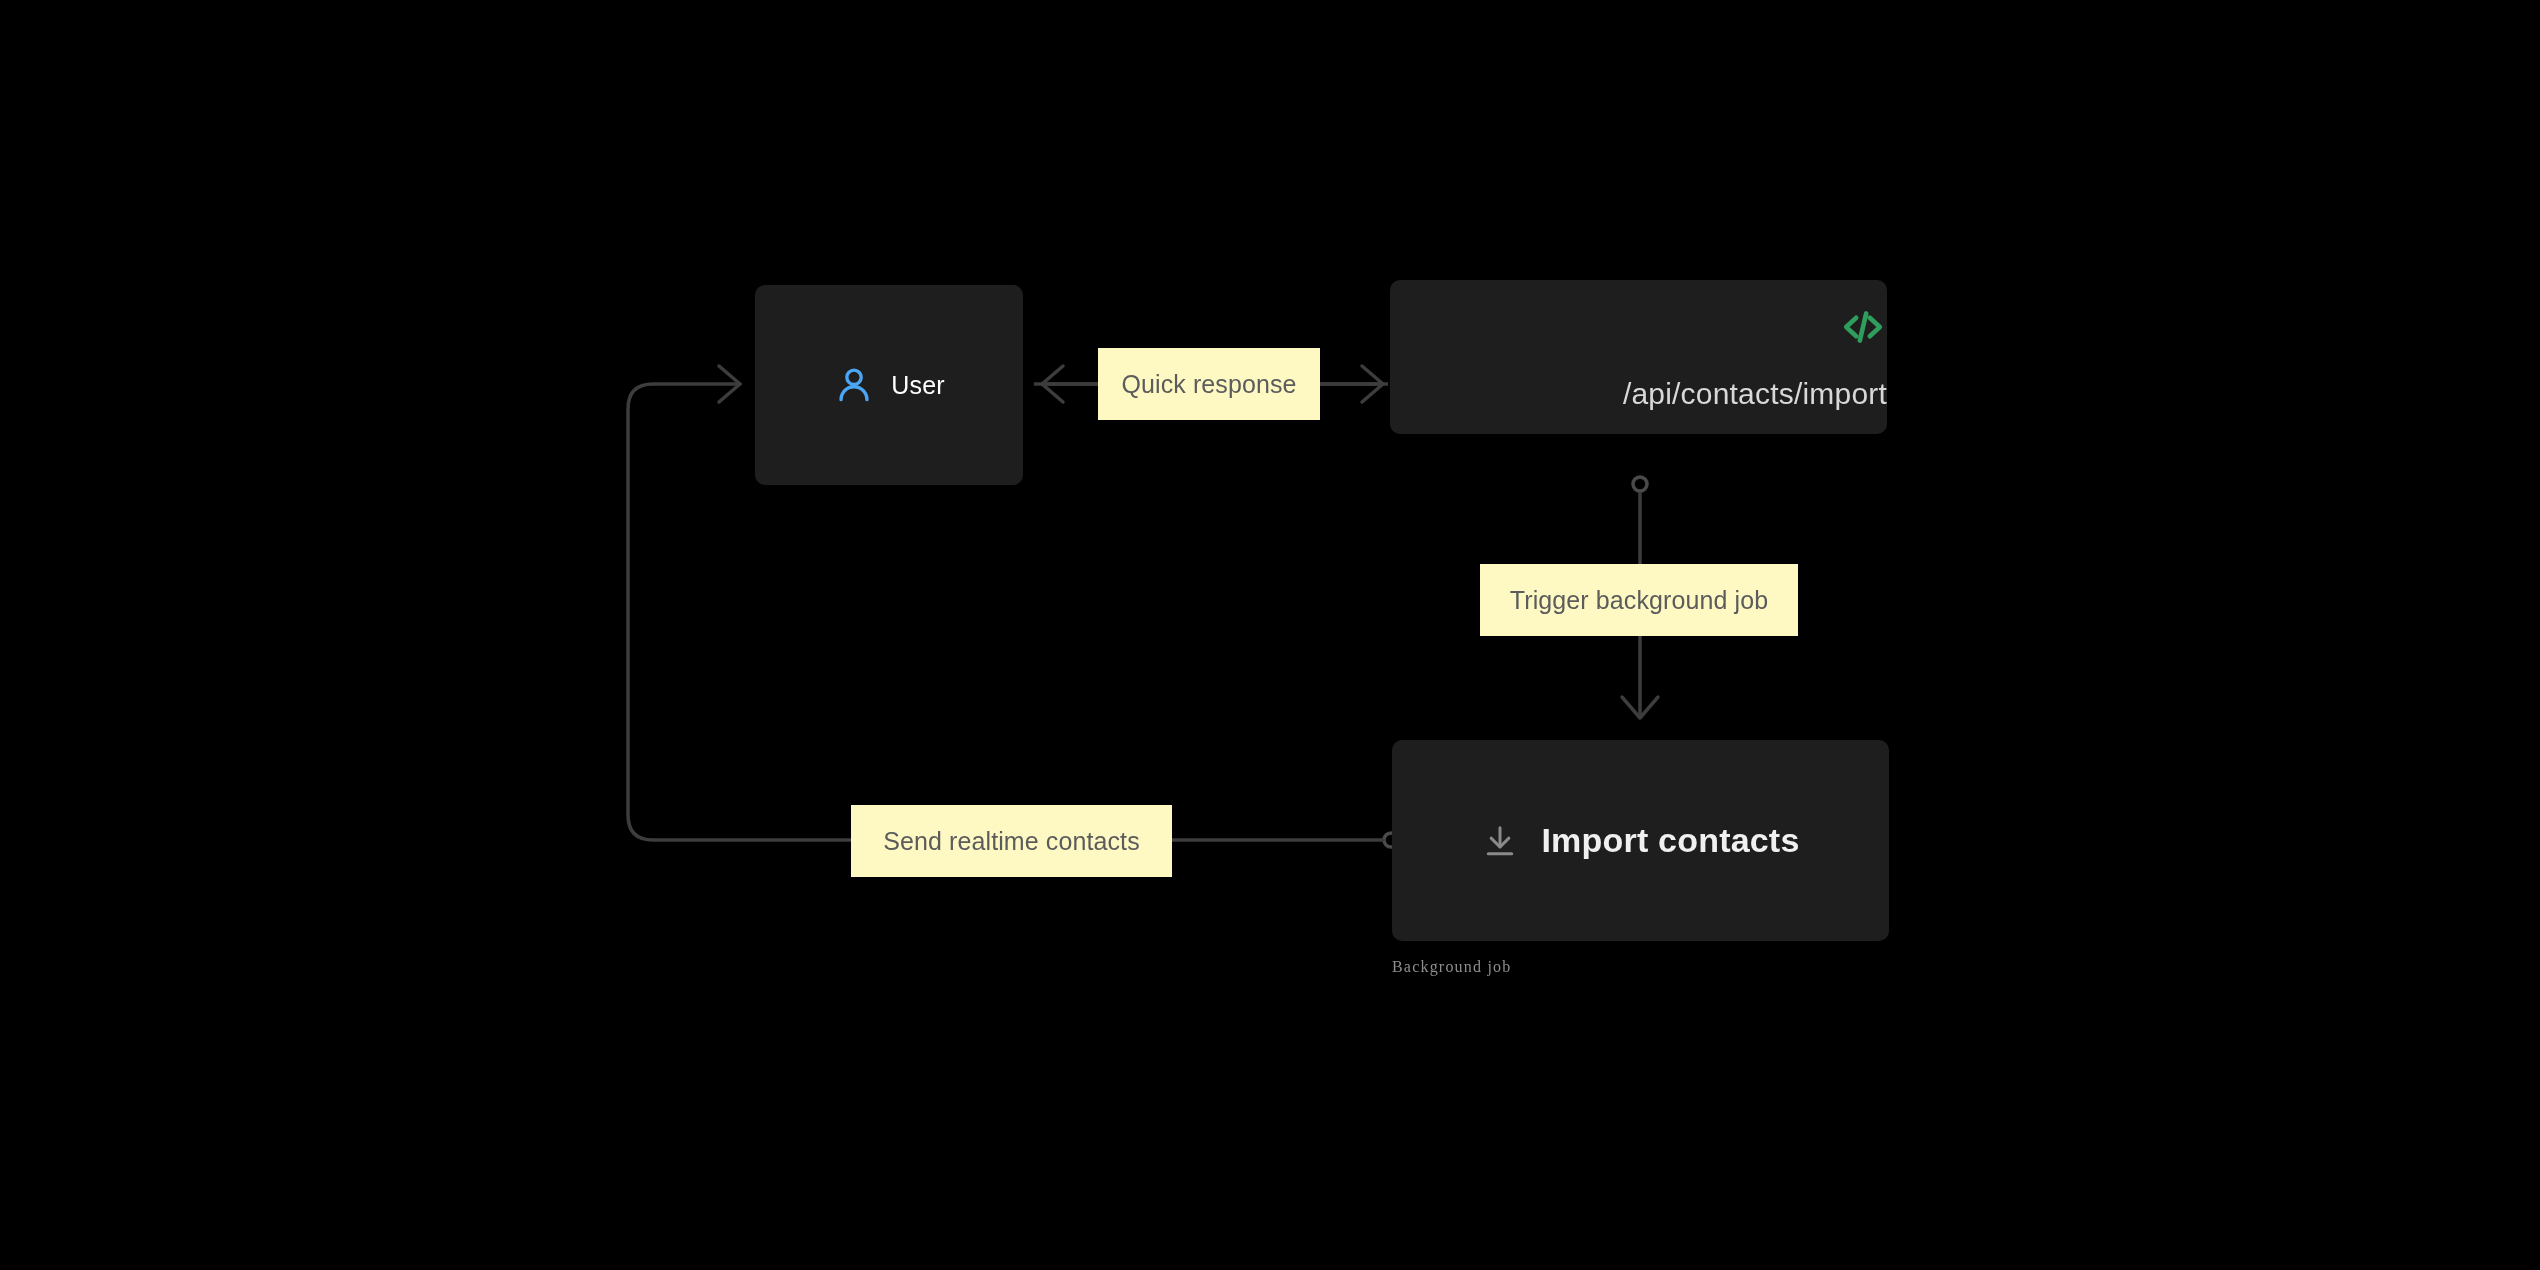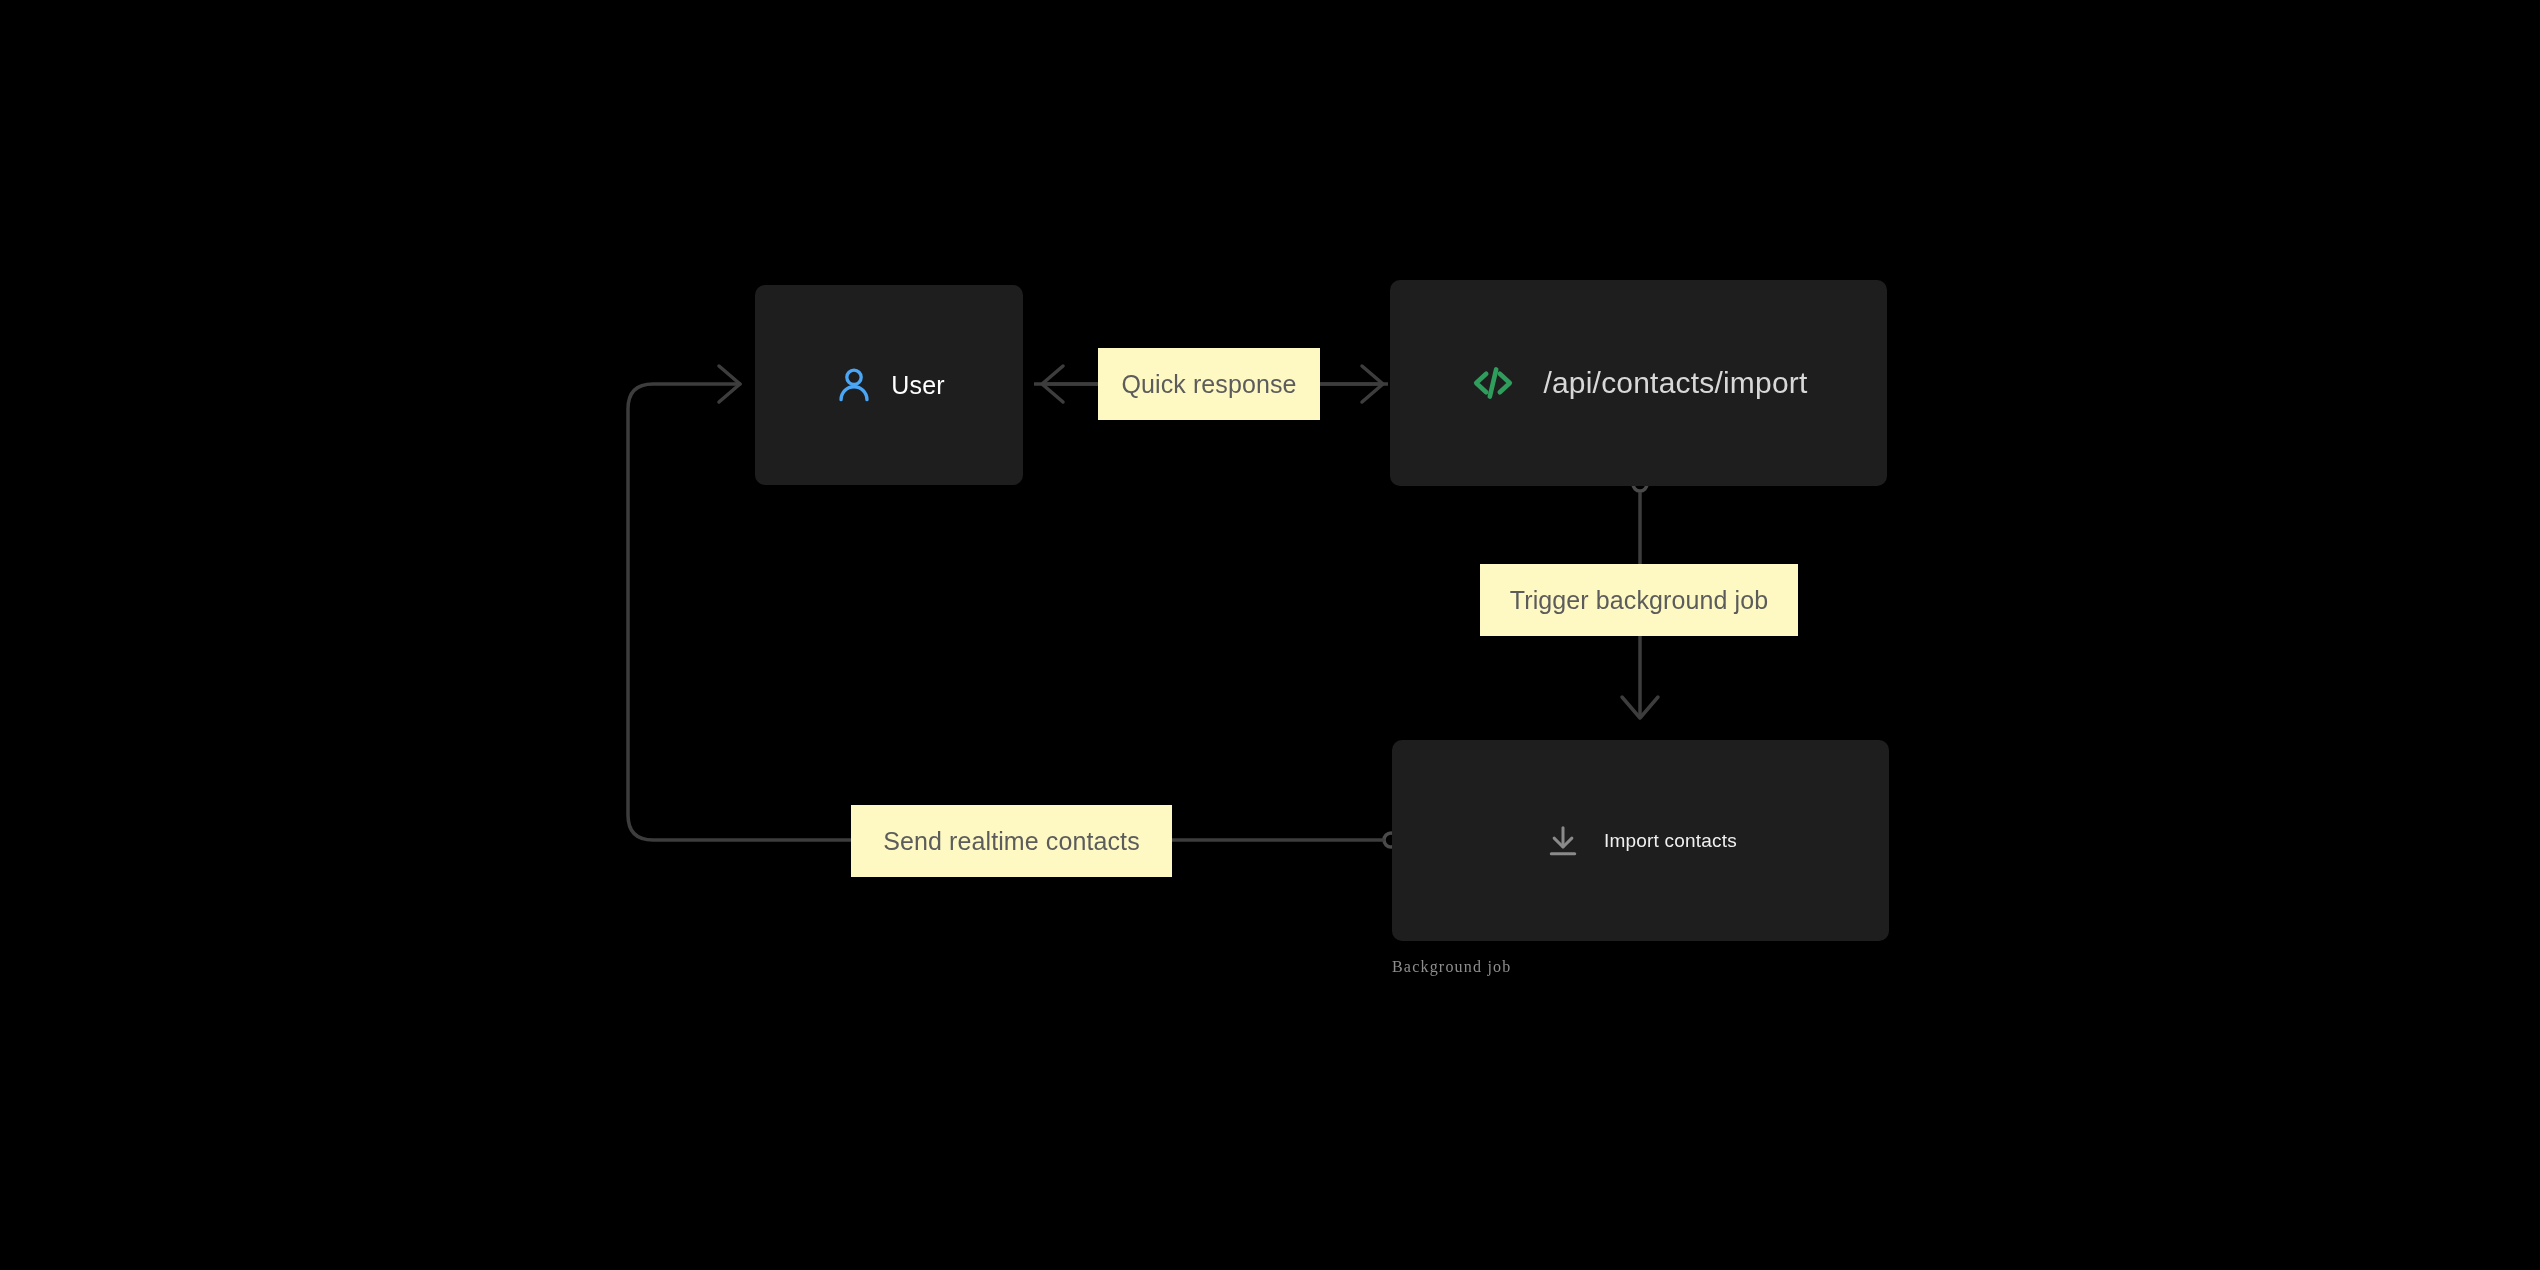--- a/index.html
+++ b/index.html
@@ -49,23 +49,24 @@
     top: 285px;
     width: 268px;
     height: 200px;
     gap: 16px;
   }
 
   .node-api {
     left: 1390px;
     top: 280px;
     width: 497px;
-    height: 206px;
-    flex-direction: row;
+    height: 154px;
+    flex-direction: column;
     gap: 26px;
+    align-items: flex-end;
   }
 
   .node-job {
     left: 1392px;
     top: 740px;
     width: 497px;
     height: 201px;
     flex-direction: row;
     gap: 22px;
   }
@@ -77,22 +78,23 @@
   }
 
   .node-label-api {
     color: #d8d8d8;
     font-size: 30px;
     letter-spacing: 0.2px;
   }
 
   .node-label-job {
     color: #f0f0f0;
-    font-size: 19px;
+    font-size: 34px;
     letter-spacing: 0.2px;
+    font-weight: bold;
   }
 
   .icon {
     display: block;
     line-height: 0;
   }
 
   
   .node-caption {
     position: absolute;

